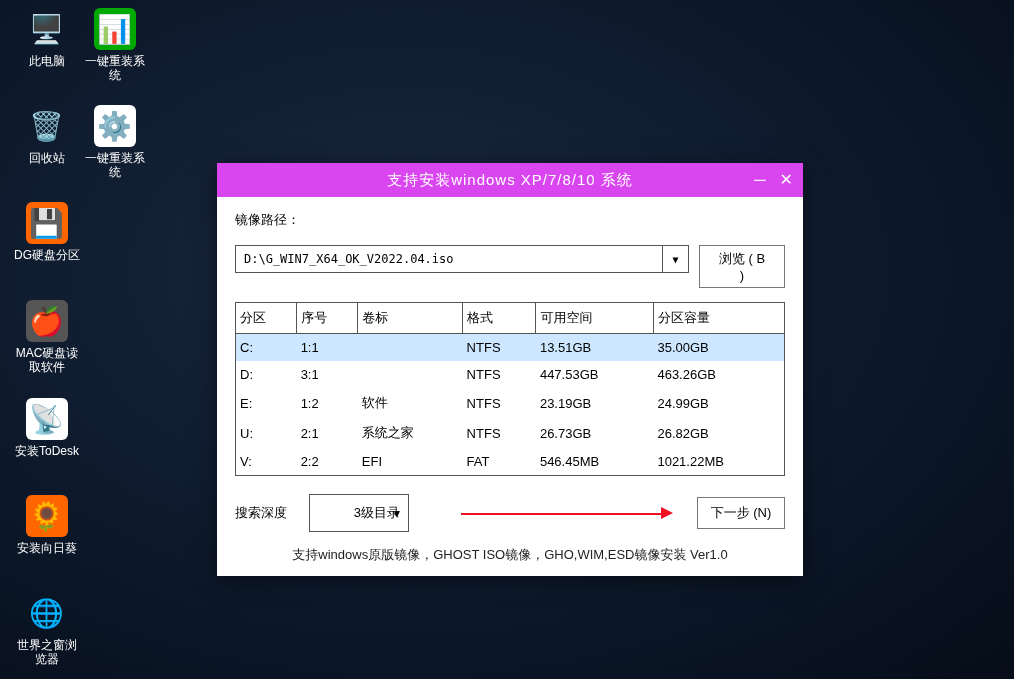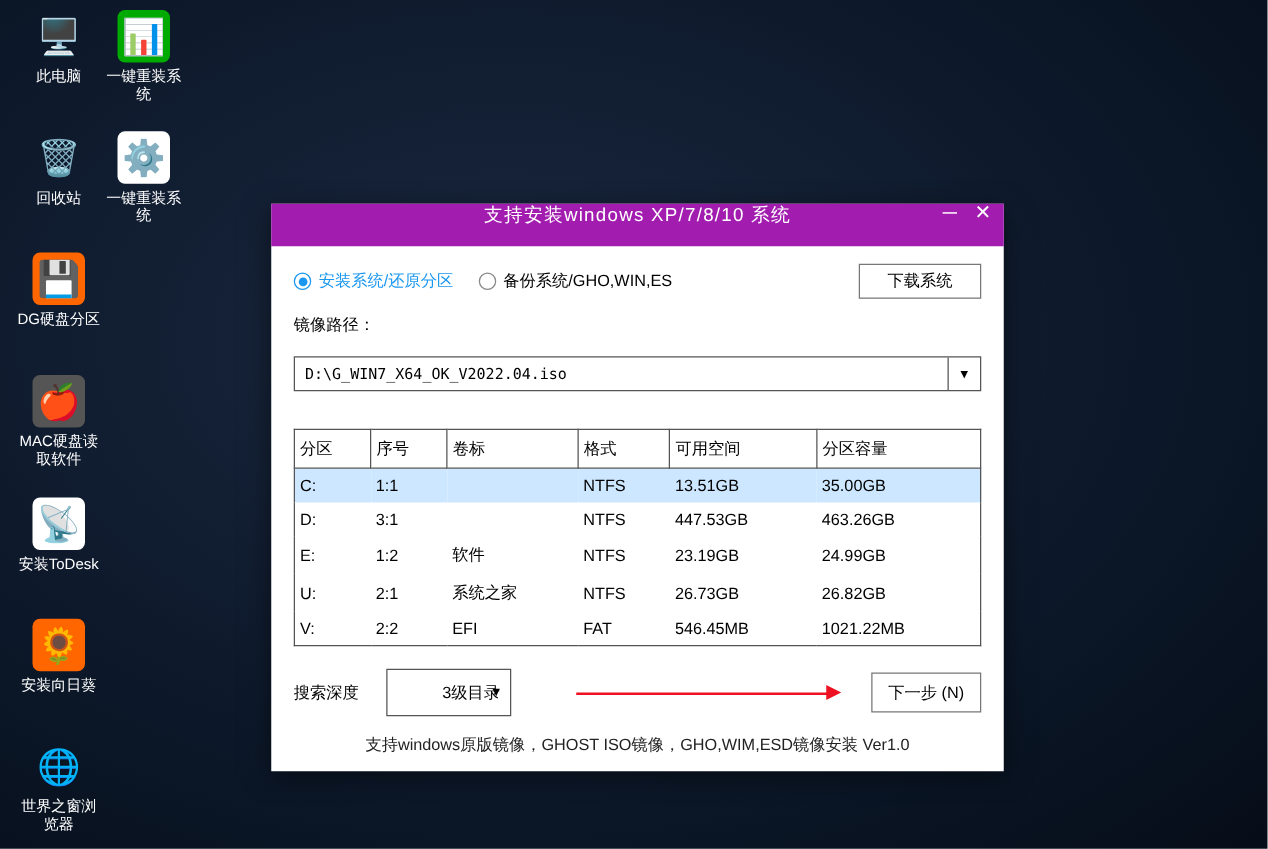--- a/index.html
+++ b/index.html
@@ -31,24 +31,24 @@
     .desktop-icon span { line-height: 1.2; }
 
     .dialog {
       position: absolute;
       left: 217px; top: 163px;
       width: 586px;
       background: #fff;
       box-shadow: 0 4px 20px rgba(0,0,0,0.5);
     }
     .titlebar {
-      background: #a21caf;
+      background: #d946ef;
       height: 34px;
       display: flex;
-      align-items: flex-start;
+      align-items: center;
       padding: 0 12px;
       color: #fff;
       position: relative;
     }
     .titlebar .title {
       flex: 1;
       text-align: center;
       font-size: 15px;
       letter-spacing: 1px;
     }
@@ -77,21 +77,21 @@
     .btn {
       border: 1px solid #777;
       background: #fff;
       padding: 4px 16px;
       font-size: 13px;
       cursor: pointer;
       font-family: inherit;
     }
     .dlbtn { margin-left: auto; padding: 4px 22px; }
     .label { font-size: 13px; margin-bottom: 16px; display: block; }
-    .path-row { display: flex; gap: 10px; margin-bottom: 30px; }
+    .path-row { display: flex; gap: 10px; margin-bottom: 14px; }
     .dropdown {
       flex: 1;
       border: 1px solid #555;
       height: 28px;
       display: flex;
       align-items: center;
       padding: 0 8px;
       font-size: 12px;
       font-family: monospace;
       position: relative;
@@ -202,39 +202,29 @@
 
 <div class="dialog">
   <div class="titlebar">
     <div class="title">支持安装windows XP/7/8/10 系统</div>
     <div class="winbtns">
       <span class="winbtn">─</span>
       <span class="winbtn">✕</span>
     </div>
   </div>
   <div class="body">
-    <div class="radio-row">
-      <div class="radio-group active">
-        <span class="radio checked"></span>
-        <span>安装系统/还原分区</span>
-      </div>
-      <div class="radio-group">
-        <span class="radio"></span>
-        <span>备份系统/GHO,WIN,ES</span>
-      </div>
-      <button class="btn dlbtn">下载系统</button>
-    </div>
     <span class="label">镜像路径：</span>
     <div class="path-row">
       <div class="dropdown">
         <span>D:\G_WIN7_X64_OK_V2022.04.iso</span>
         <span class="arrow">
             <span class="tri">▼</span>
           </span>
       </div>
+      <button class="btn browse-btn">浏览 ( B )</button>
     </div>
     <table>
       <thead>
           <tr id="thead-row">
             <th>分区</th>
             <th>序号</th>
             <th>卷标</th>
             <th>格式</th>
             <th>可用空间</th>
             <th>分区容量</th>

